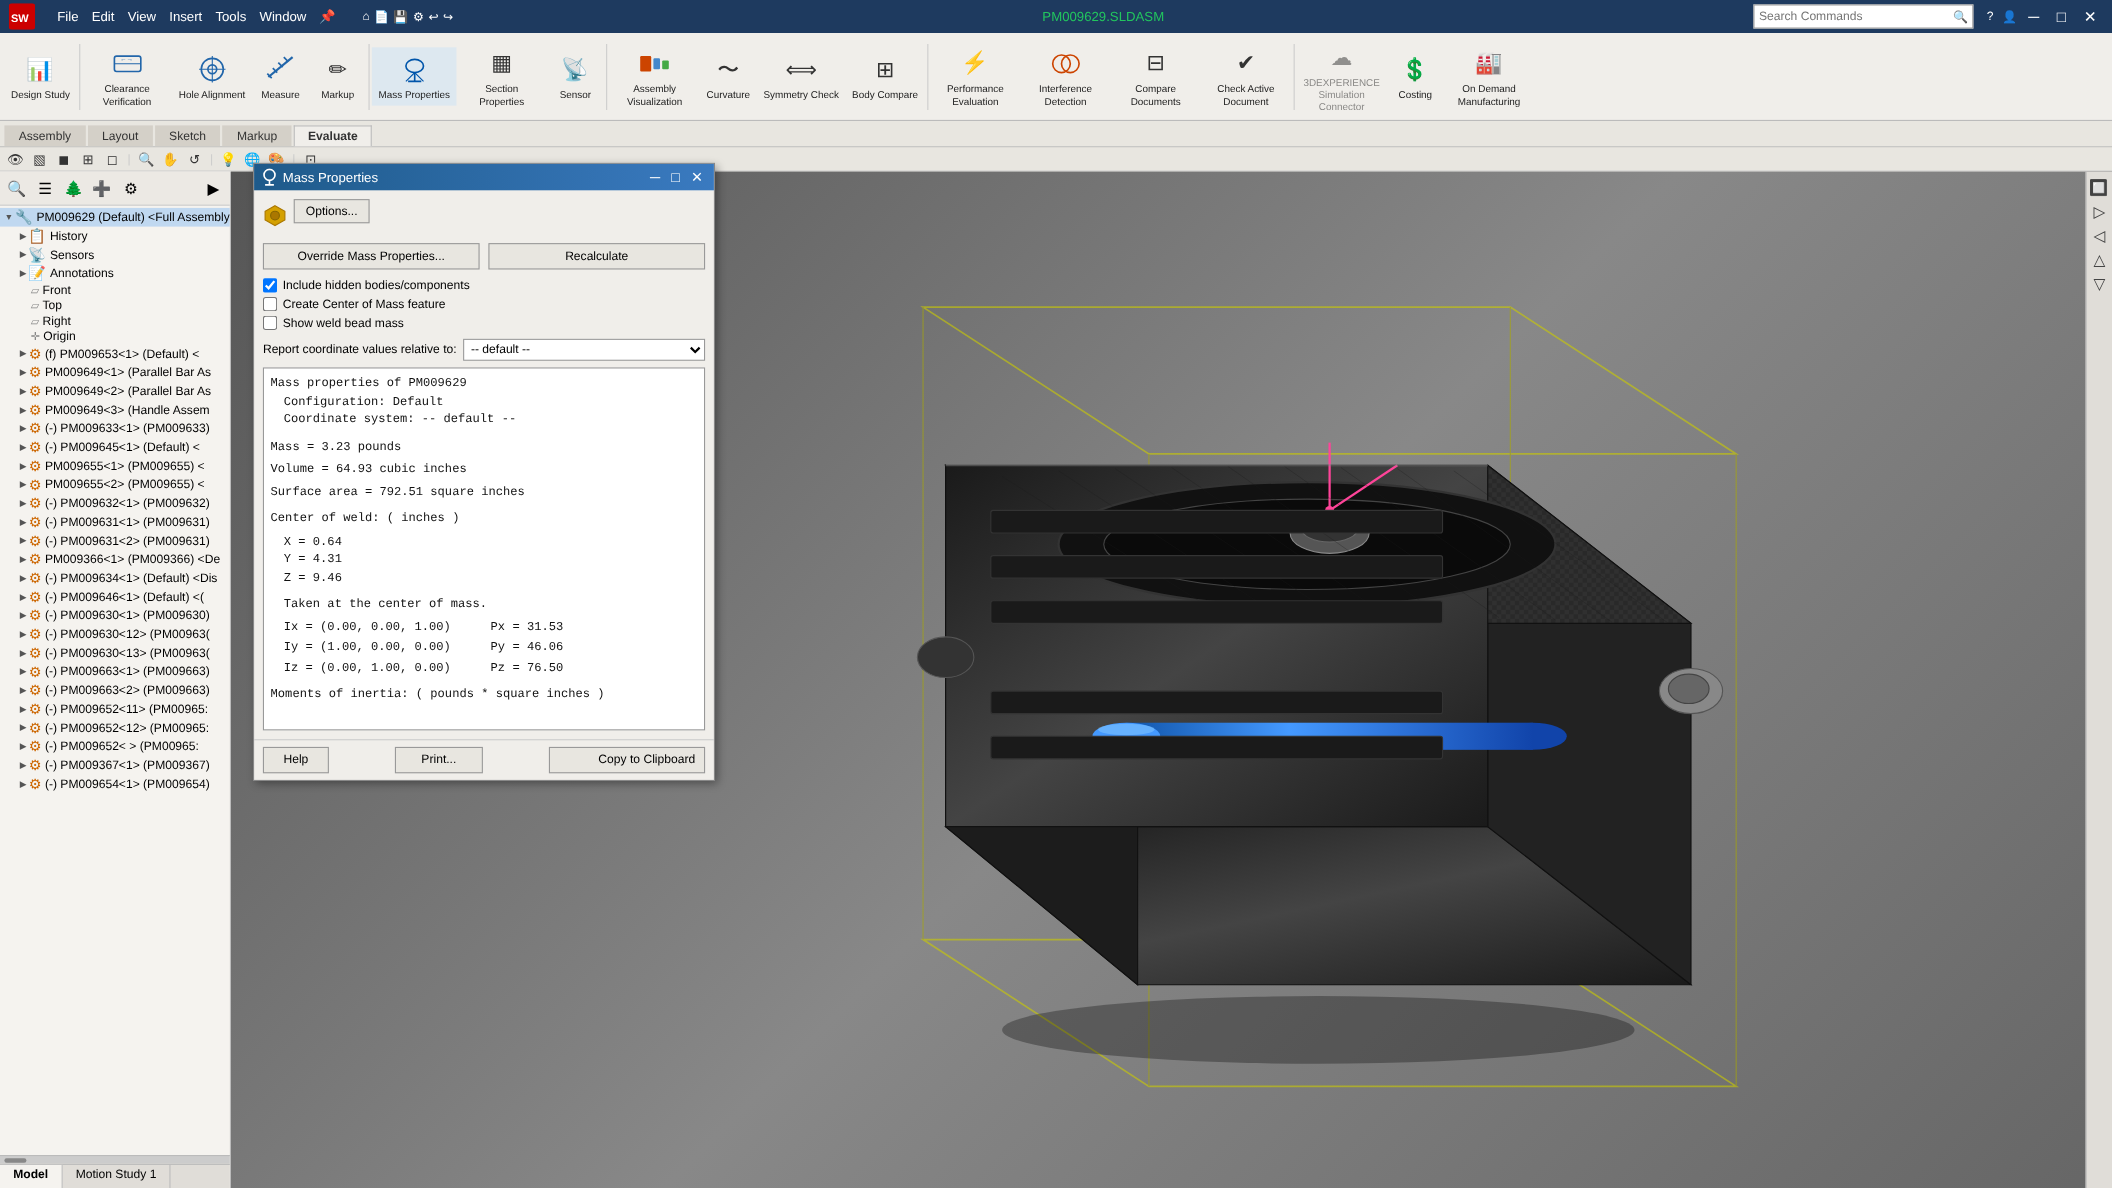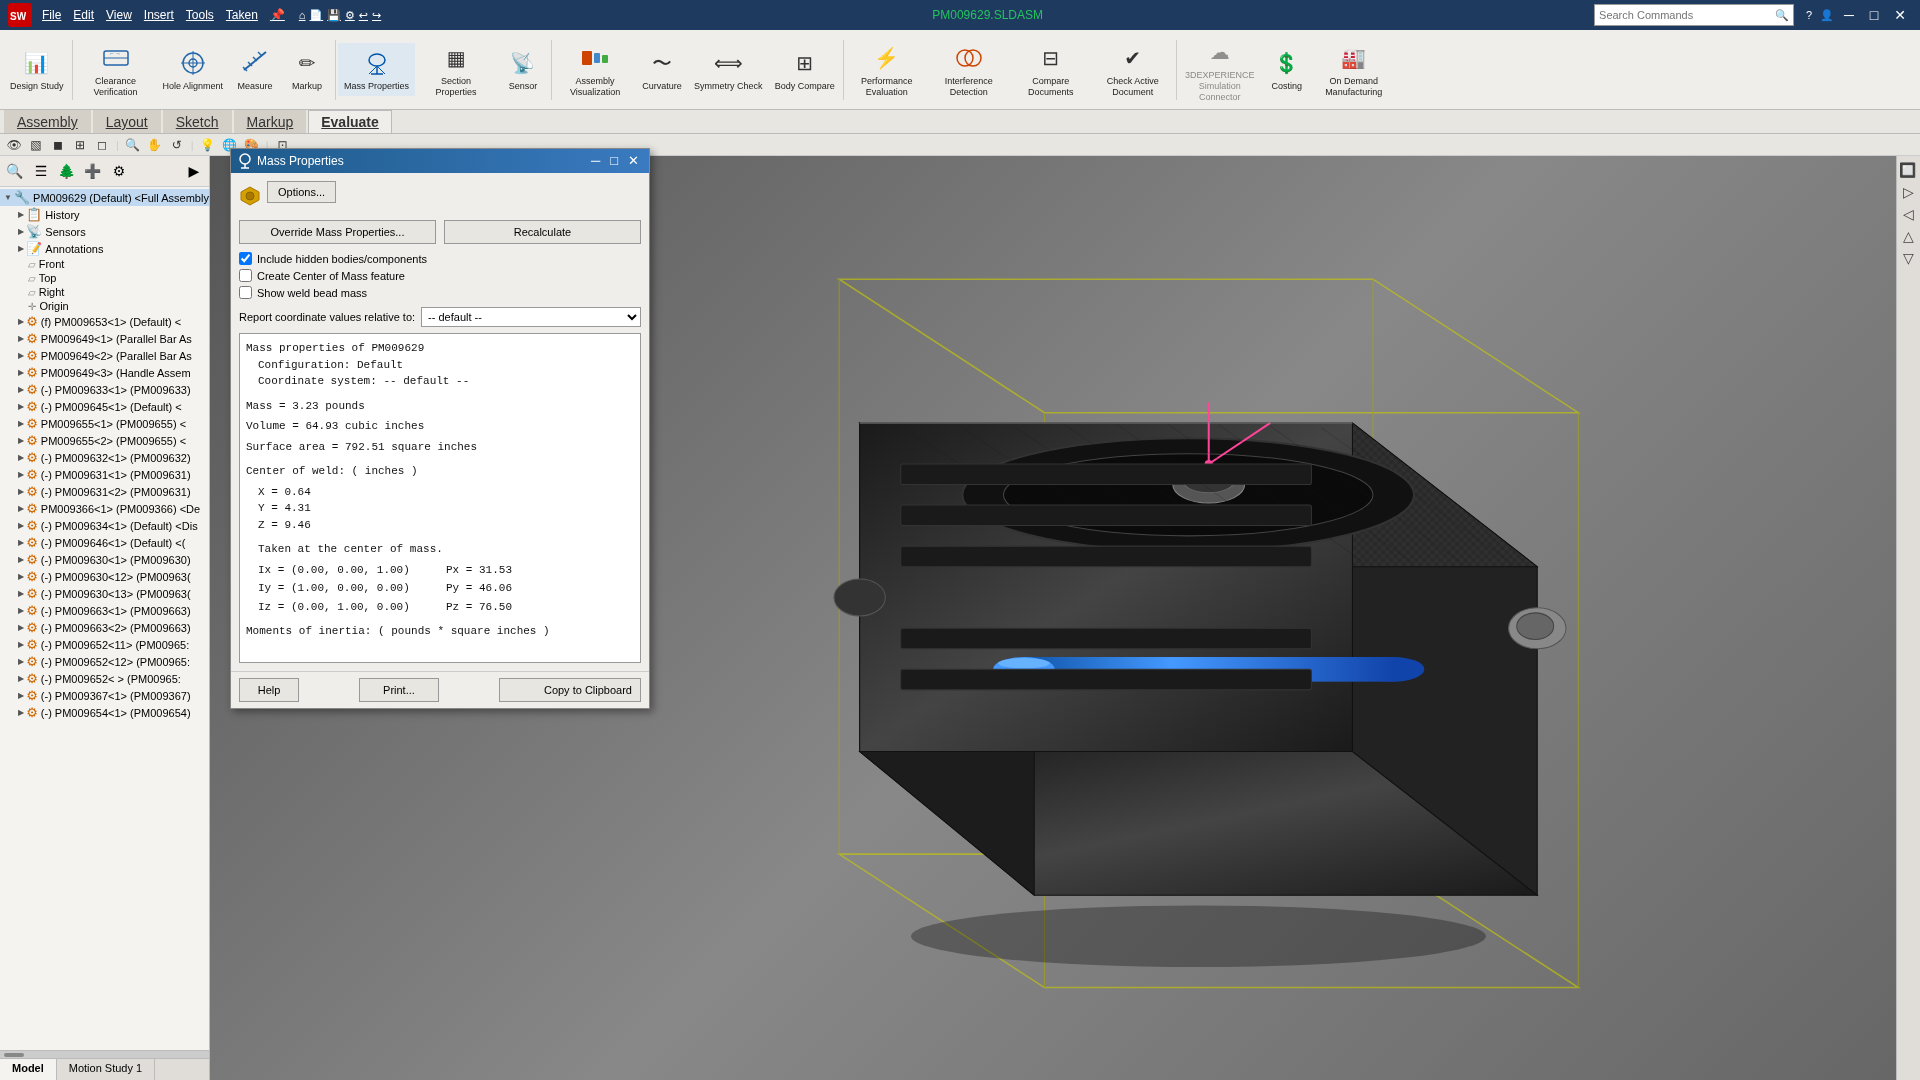--- a/index.html
+++ b/index.html
@@ -3,21 +3,21 @@
   <meta charset="utf-8">
   <style>
     * { box-sizing: border-box; margin: 0; padding: 0; }
     body { font-family: 'Segoe UI', Arial, sans-serif; font-size: 11px; background: #d4d0c8; overflow: hidden; width: 1920px; height: 1080px; }
 
     
     #titlebar {
       display: flex; align-items: center; justify-content: space-between;
       background: #1e3a5f; color: white; height: 30px; padding: 0 8px;
     }
-    #titlebar-left { display: flex; align-items: center; gap: 2px; text-decoration: underline; }
+    #titlebar-left { display: flex; align-items: center; gap: 12px; }
     #titlebar-center { font-size: 12px; color: #22c55e; }
     #titlebar-right { display: flex; align-items: center; gap: 4px; }
     .title-btn { background: none; border: none; color: white; cursor: pointer; font-size: 14px; padding: 2px 6px; }
 
     
     #search-bar {
       display: flex; align-items: center;
       background: white; border: 1px solid #999; height: 22px; width: 200px;
       padding: 0 4px;
     }
@@ -41,23 +41,23 @@
       font-size: 9px; text-align: center; color: #222; margin-top: 2px; max-width: 70px; line-height: 1.2;
     }
     .toolbar-sep { width: 1px; background: #ccc; height: 60px; margin: 0 2px; }
 
     
     #tabbar {
       background: #e8e6e0; height: 24px; display: flex; align-items: flex-end;
       border-bottom: 1px solid #bbb; padding-left: 4px;
     }
     .tab {
-      padding: 3px 12px; font-size: 14px; cursor: pointer;
+      padding: 3px 12px; font-size: 11px; cursor: pointer;
       border: 1px solid transparent; border-bottom: none; margin-right: 2px;
-      background: #d4d0c8; color: #333; text-decoration: underline;
+      background: #d4d0c8; color: #333;
     }
     .tab.active {
       background: #f0eeea; border-color: #bbb; border-bottom-color: #f0eeea; font-weight: bold;
     }
 
     
     #main { display: flex; height: calc(1080px - 30px - 80px - 24px - 22px); }
 
     
     #left-panel {
@@ -191,21 +191,21 @@
         <rect width="24" height="24" fill="#cc0000" rx="3"></rect>
         <text x="2" y="17" font-size="10" font-weight="bold" fill="white">SW</text>
       </svg>
     </div>
     <div style="display:flex;gap:12px;margin-left:8px;">
       <span style="cursor:pointer;font-size:12px;">File</span>
       <span style="cursor:pointer;font-size:12px;">Edit</span>
       <span style="cursor:pointer;font-size:12px;text-align:center;">View</span>
       <span style="cursor:pointer;font-size:12px;">Insert</span>
       <span style="cursor:pointer;font-size:12px;">Tools</span>
-      <span style="cursor:pointer;font-size:12px;">Taken</span>
+      <span style="cursor:pointer;font-size:12px;">Window</span>
       <span style="cursor:pointer;font-size:12px;">📌</span>
     </div>
     <div style="margin-left:12px;display:flex;gap:4px;align-items:center;">
       <span style="cursor:pointer;">⌂</span>
       <span style="cursor:pointer;">📄</span>
       <span style="cursor:pointer;">💾</span>
       <span style="cursor:pointer;">⚙</span>
       <span style="cursor:pointer;">↩</span>
       <span style="cursor:pointer;">↪</span>
     </div>

